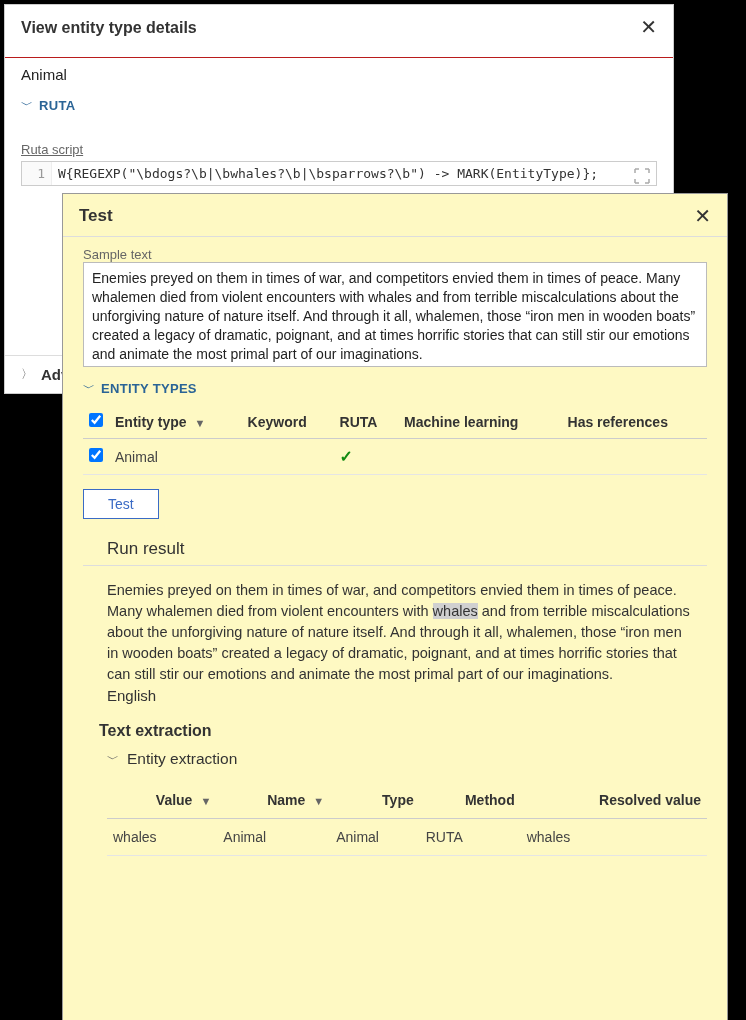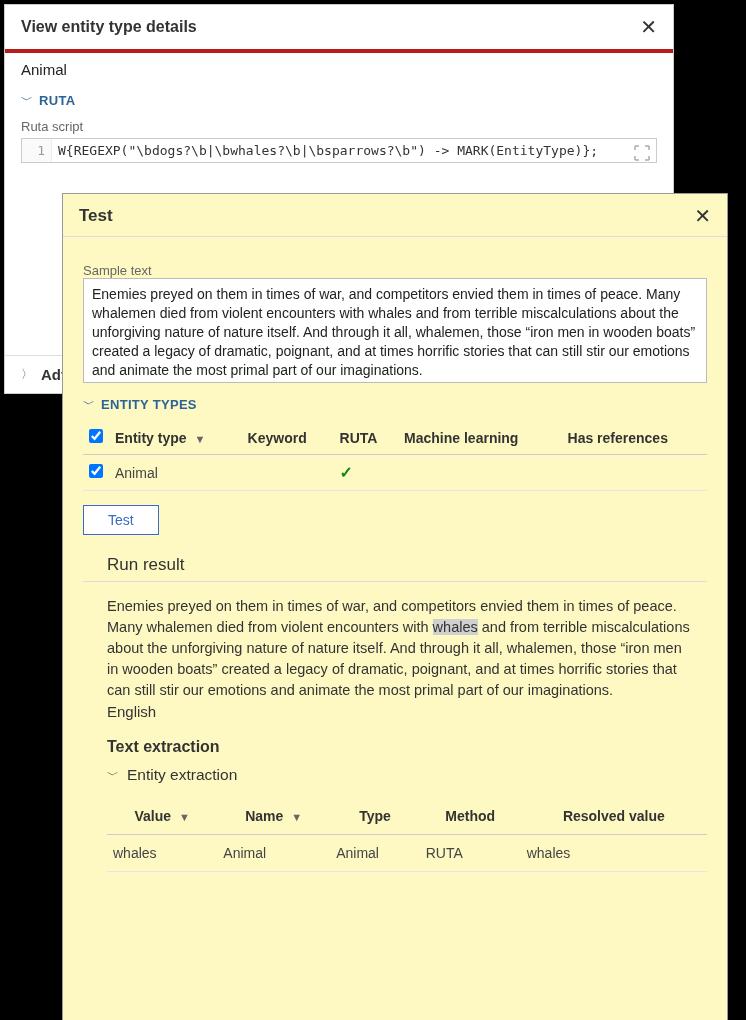--- a/index.html
+++ b/index.html
@@ -13,33 +13,33 @@
     color: #333;
   }
   .panel-back {
     position: absolute;
     left: 4px; top: 4px;
     width: 670px; height: 390px;
     background: #fff;
     border: 1px solid #ccc;
   }
   .panel-back .hdr {
-    display: flex; justify-content: space-between; align-items: center;
-    padding: 12px 16px 12px 16px;
-    border-bottom: 4px solid #b91c1c;
+    display: flex; justify-content: space-between; align-items: flex-end;
+    padding: 12px 16px 20px 16px;
+    border-bottom: 1px solid #b91c1c;
   }
   .panel-back .hdr h1 { font-size: 16px; font-weight: bold; }
   .close-btn { cursor: pointer; font-size: 20px; color: #333; line-height: 1; background:none; border:none; }
   .panel-back .body { padding: 6px 16px 12px 16px; }
   .lbl { font-size: 13px; color: #666; margin-top: 6px; }
   .val { font-size: 15px; color: #222; margin-top: 2px; }
   .section-toggle { display: flex; align-items: center; gap: 6px; margin-top: 14px; cursor: pointer; }
   .section-toggle .chev { color:#2A6496; font-size:12px;}
   .section-toggle .stxt { color:#2A6496; font-weight:bold; font-size:13px; letter-spacing:0.3px;}
-  .ruta-script-label { font-size:13px; color:#666; margin-top:10px; }
+  .ruta-script-label { font-size:13px; color:#666; margin-top:28px;text-decoration:underline; }
   .code-box {
     border:1px solid #ccc; background:#fff; margin-top:4px;
     display:flex; align-items:stretch; position:relative;
     font-family: Consolas, monospace; font-size:13px;
   }
   .code-gutter {
     width:30px; text-align:right; padding:4px 6px;
     border-right:1px solid #eee; color:#999; background:#fafafa;
   }
   .code-line { padding:4px 6px; flex:1; white-space: nowrap; overflow:hidden; }
@@ -82,26 +82,26 @@
     margin-top:14px; border:1px solid #3a6bc5; background:#fff; color:#3a6bc5;
     padding:6px 24px; font-size:14px; cursor:pointer;
   }
   .run-result { font-size:17px; font-weight:normal; margin:20px 0 6px 24px; }
   .splitbar { border:0; border-top:1px solid #ddd; margin-top:6px; }
   .hint { font-size:14px; color:#888; margin:12px 0 4px 24px;}
   .runtxt { font-size:14.5px; line-height:1.45; color:#333; margin:14px 0 0 24px; padding-right:10px;}
   .hl { background:#d0d0d0; }
   .lang-lbl { font-size:14px; color:#888; margin:16px 0 0 24px;}
   .lang-val { font-size:15px; margin:2px 0 0 24px;}
-  .txtext { font-size:16px; font-weight:bold; margin:18px 0 0 24px;}
+  .txtext { font-size:16px; font-weight:bold; margin:18px 0 0 16px;}
   .entext { display:flex; align-items:center; gap:8px; margin:10px 0 0 24px; cursor:pointer;}
   .entext .chev { color:#666; font-size:12px; }
   .entext .etxt { font-size:15.5px; }
   .tbl2 { width:calc(100% - 24px); margin:14px 0 0 24px; border-collapse:collapse; font-size:14px;}
-  .tbl2 th { text-align:center; font-weight:bold; padding:10px 6px; border-bottom:1px solid #ccc;}
+  .tbl2 th { text-align:right; font-weight:bold; padding:10px 6px; border-bottom:1px solid #ccc;}
   .tbl2 td { padding:10px 6px; border-bottom:1px solid #e5e5e5; color:#444;}
 </style>
 </head>
 <body>
 
 <div class="panel-back">
   <div class="hdr">
     <h1>View entity type details</h1>
     <button class="close-btn">✕</button>
   </div>
@@ -127,21 +127,21 @@
     <span class="atxt">Advar</span>
   </div>
 </div>
 
 <div class="panel-front">
   <div class="hdr">
     <h1>Test</h1>
     <button class="close-btn">✕</button>
   </div>
   <div class="body">
-    <div class="lbl" style="margin-top:16px">Sample text</div>
+    <div class="lbl" style="margin-top:0">Sample text</div>
     <textarea class="sample-text-box" style="">Enemies preyed on them in times of war, and competitors envied them in times of peace. Many whalemen died from violent encounters with whales and from terrible miscalculations about the unforgiving nature of nature itself. And through it all, whalemen, those “iron men in wooden boats” created a legacy of dramatic, poignant, and at times horrific stories that can still stir our emotions and animate the most primal part of our imaginations.</textarea>
 
     <div class="section-toggle" style="margin-top:10px">
       <span class="chev">﹀</span>
       <span class="stxt">ENTITY TYPES</span>
     </div>
 
     <table class="tbl">
       <thead>
         <tr>

